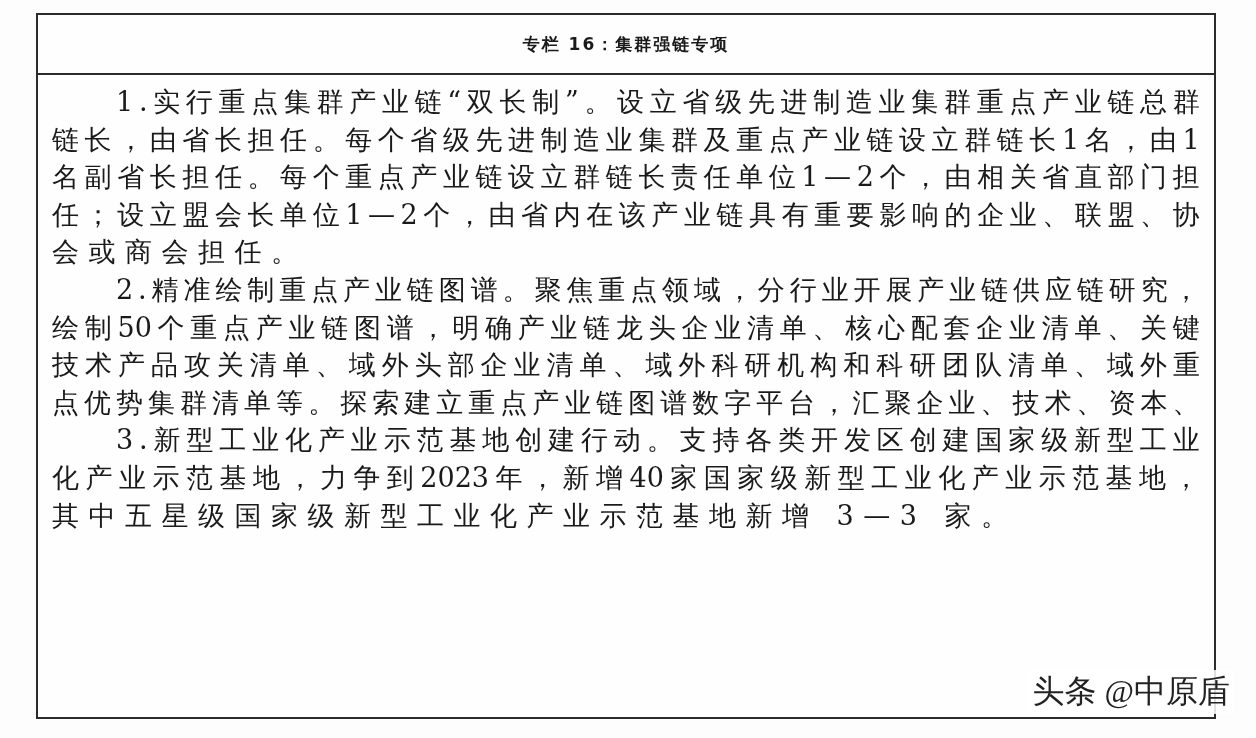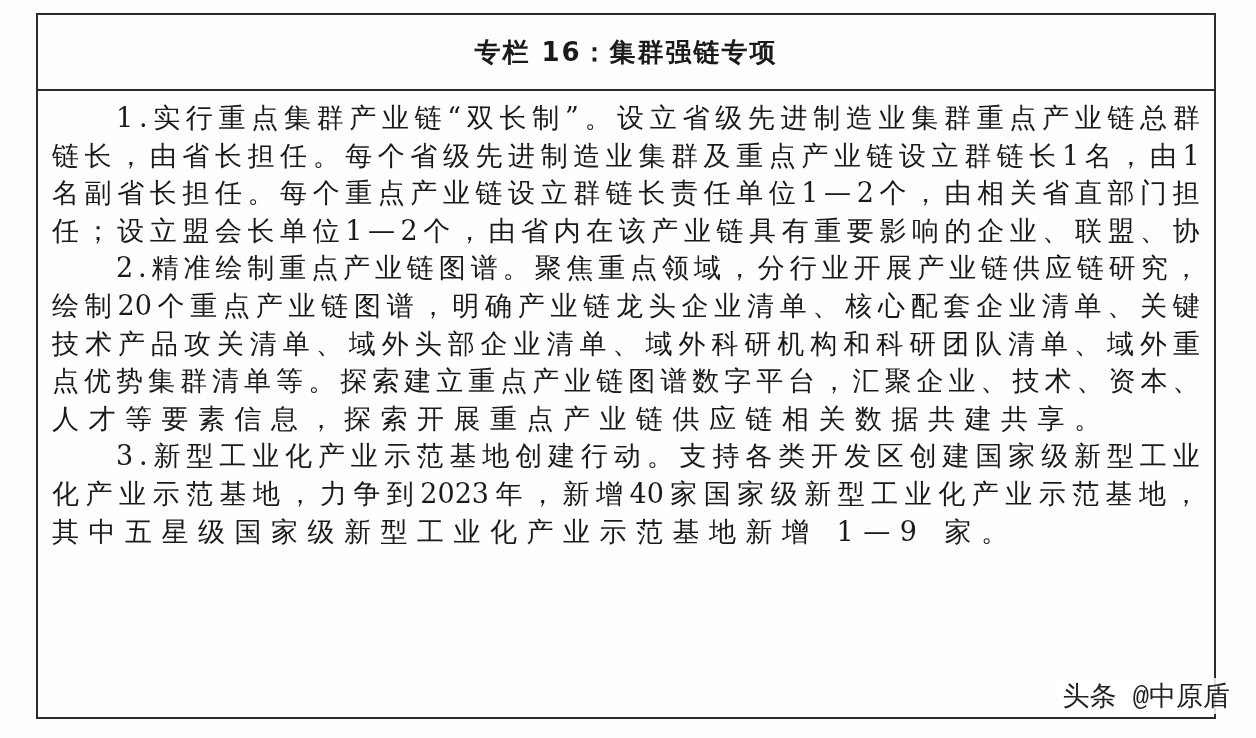--- a/index.html
+++ b/index.html
@@ -5,35 +5,35 @@
     html, body { margin: 0; padding: 0; }
     body {
       width: 1256px; height: 738px; background: #fdfdfd; position: relative; overflow: hidden;
       font-family: "DejaVu Serif", "Liberation Serif", serif; color: #1a1a1a;
     }
     .box {
       position: absolute; left: 36px; top: 13px; width: 1180px; height: 706px;
       border: 2px solid #2b2b2b; box-sizing: border-box; background: #fefefe;
     }
     .header {
-      height: 76px; border-bottom: 2px solid #2b2b2b; box-sizing: border-box;
+      height: 60px; border-bottom: 2px solid #2b2b2b; box-sizing: border-box;
       display: flex; align-items: center; justify-content: center;
-      font-size: 26px; font-weight: bold; letter-spacing: 2px;
+      font-size: 17px; font-weight: bold; letter-spacing: 2px;
       font-family: "DejaVu Sans", "Liberation Sans", sans-serif;
     }
     .body { padding: 8px 14px 0 14px; }
     .line {
       height: 37.6px; line-height: 37.6px; font-size: 27px; white-space: nowrap;
       display: flex; justify-content: space-between; overflow: visible;
     }
     .line.indent { padding-left: 64px; }
     .line.last { justify-content: flex-start; letter-spacing: 9.5px; }
     .watermark {
-      position: absolute; right: 22px; bottom: 24px; font-size: 27px; color: #222;
-      font-family: Liberation Mono, monospace; background: rgba(255,255,255,0.85);
+      position: absolute; right: 22px; bottom: 24px; font-size: 32px; color: #222;
+      font-family: Liberation Serif, serif; background: rgba(255,255,255,0.85);
       padding: 0 4px;
     }
   </style>
 </head>
 <body>
 
 <div class="box">
   <div class="header">专栏 16：集群强链专项</div>
   <div class="body">
     <div>
@@ -181,20 +181,21 @@
           <span>响</span>
           <span>的</span>
           <span>企</span>
           <span>业</span>
           <span>、</span>
           <span>联</span>
           <span>盟</span>
           <span>、</span>
           <span>协</span>
         </div>
+      <div class="line last">会或商会担任。</div>
     </div>
     <div>
       <div class="line indent">
           <span>2</span>
           <span>.</span>
           <span>精</span>
           <span>准</span>
           <span>绘</span>
           <span>制</span>
           <span>重</span>
@@ -223,21 +224,21 @@
           <span>供</span>
           <span>应</span>
           <span>链</span>
           <span>研</span>
           <span>究</span>
           <span>，</span>
         </div>
       <div class="line">
           <span>绘</span>
           <span>制</span>
-          <span>20</span>
+          <span>50</span>
           <span>个</span>
           <span>重</span>
           <span>点</span>
           <span>产</span>
           <span>业</span>
           <span>链</span>
           <span>图</span>
           <span>谱</span>
           <span>，</span>
           <span>明</span>
@@ -332,21 +333,20 @@
           <span>企</span>
           <span>业</span>
           <span>、</span>
           <span>技</span>
           <span>术</span>
           <span>、</span>
           <span>资</span>
           <span>本</span>
           <span>、</span>
         </div>
-      <div class="line last">人才等要素信息，探索开展重点产业链供应链相关数据共建共享。</div>
     </div>
     <div>
       <div class="line indent">
           <span>3</span>
           <span>.</span>
           <span>新</span>
           <span>型</span>
           <span>工</span>
           <span>业</span>
           <span>化</span>
@@ -406,18 +406,18 @@
           <span>业</span>
           <span>化</span>
           <span>产</span>
           <span>业</span>
           <span>示</span>
           <span>范</span>
           <span>基</span>
           <span>地</span>
           <span>，</span>
         </div>
-      <div class="line last">其中五星级国家级新型工业化产业示范基地新增 1—9 家。</div>
+      <div class="line last">其中五星级国家级新型工业化产业示范基地新增 3—3 家。</div>
     </div>
   </div>
 </div>
 
 <div class="watermark">头条 @中原盾</div>
 
 </body></html>

